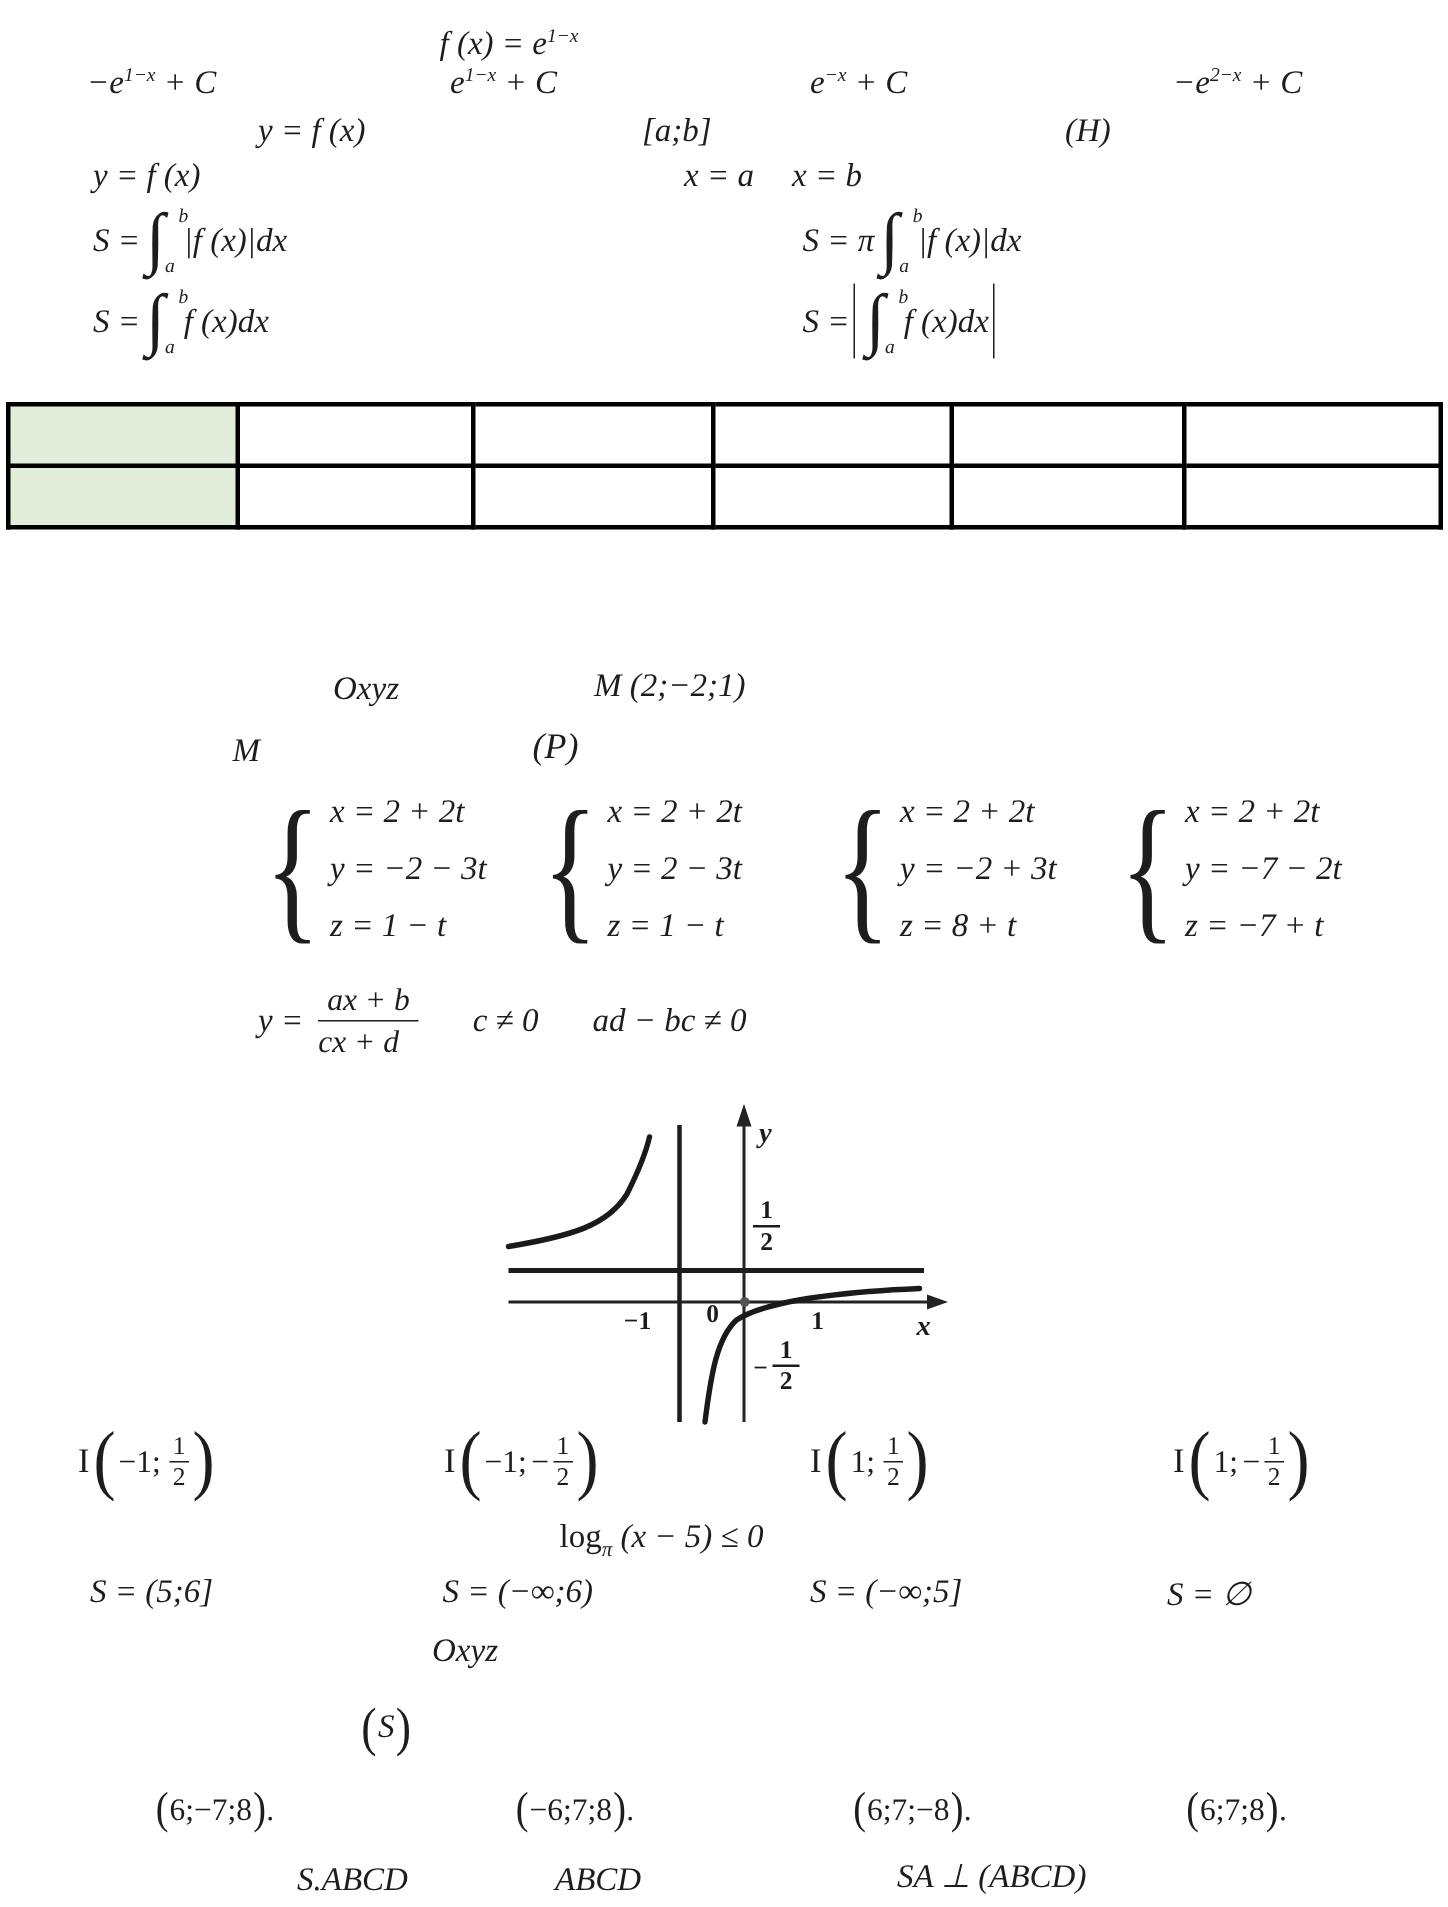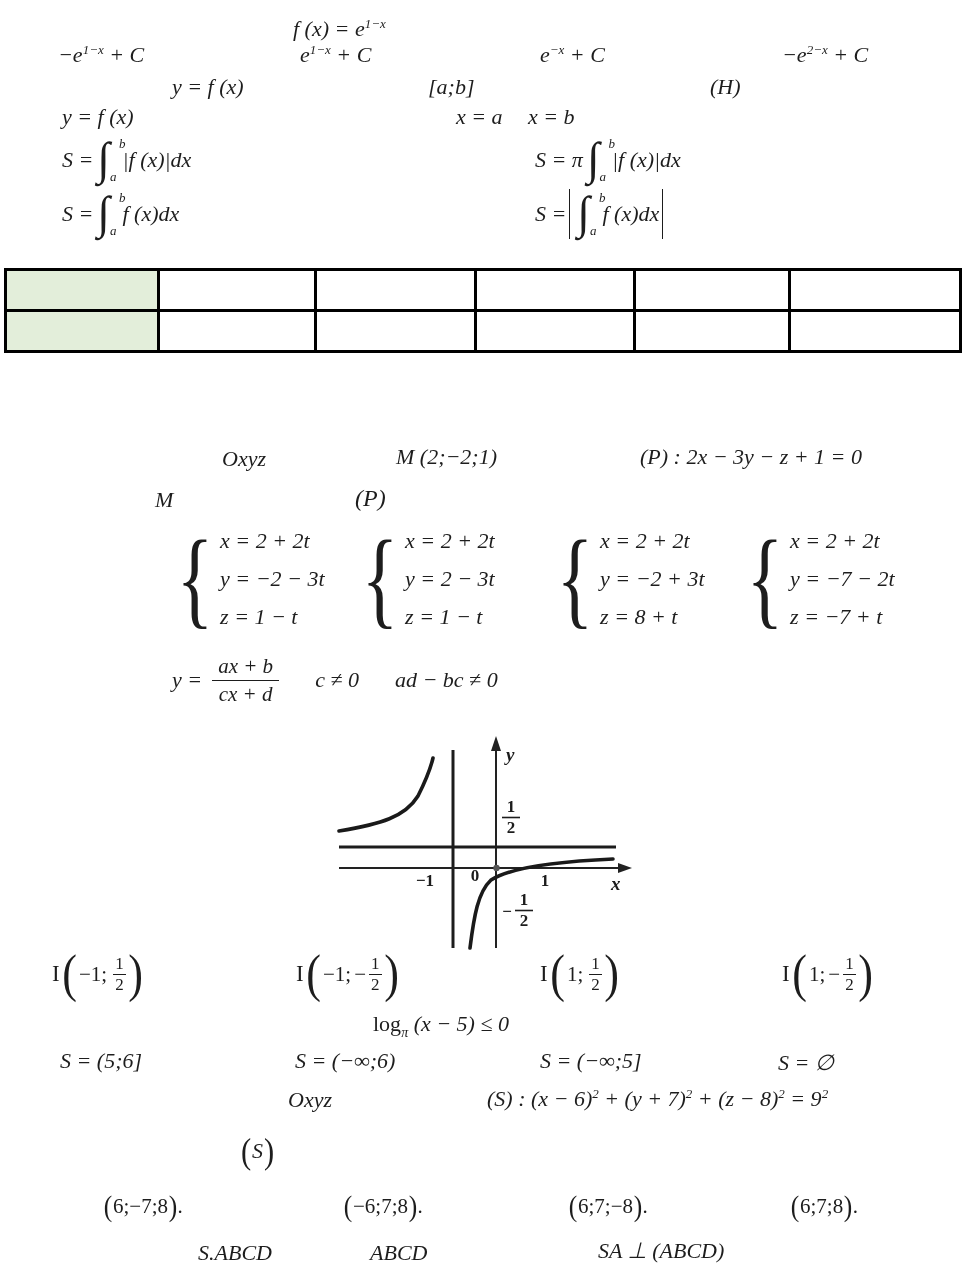--- a/index.html
+++ b/index.html
@@ -18,21 +18,21 @@
   .ib{transform:translateX(8px);}
   .ia{transform:translateX(-1px);}
   .vbar{display:inline-block;width:0;height:50px;border-left:1.7px solid #1d1d1d;margin:0 3px;}
   
   .cases{display:flex;align-items:center;}
   .brace{font-size:96px;line-height:96px;font-style:normal;font-weight:200;transform:scaleX(0.8) scaleY(1.12);margin-right:2px;}
   .clines{display:flex;flex-direction:column;}
   .cline{height:38px;display:flex;align-items:center;font-size:22px;}
   
   .rat{display:flex;align-items:center;font-size:22px;}
-  .bfrac{display:inline-flex;flex-direction:column;align-items:center;font-size:21px;line-height:1.25;margin-left:10px;}
+  .bfrac{display:inline-flex;flex-direction:column;align-items:flex-start;font-size:21px;line-height:1.25;margin-left:10px;}
   .bfrac .num{border-bottom:1.6px solid #1d1d1d;padding:0 6px;}
   .cond{margin-left:36px;}
   
   .iopt{display:flex;align-items:center;height:56px;font-size:21px;}
   .lbl{font-style:normal;font-size:23px;margin-right:1px;}
   .bp{font-size:52px;font-weight:200;font-style:normal;line-height:1;transform:scaleX(0.85);}
   .bp.md{font-size:36px;}
   .bp.smp{font-size:30px;}
   .inner{display:flex;align-items:center;gap:3px;font-style:normal;padding:0 1px;}
   .sfrac{display:inline-flex;flex-direction:column;align-items:center;font-size:17px;line-height:1.12;font-style:normal;}
@@ -124,21 +124,20 @@
       <td></td>
       <td></td>
       <td></td>
       <td></td>
     </tr>
   </tbody>
     </table>
 
   <div class="pos mf" style="left:222px;top:446px">Oxyz</div>
   <div class="pos mf" style="left:396px;top:444px">M (2;−2;1)</div>
-  <div class="pos mf" style="left:640px;top:444px">(P) : 2x − 3y − z + 1 = 0</div>
   <div class="pos mf" style="left:155px;top:487px">M</div>
   <div class="pos mf" style="left:355px;top:484px;font-size:24px">(P)</div>
 
   <div class="pos cases" style="left:172px;top:522px">
     <span class="brace">{</span>
     <span class="clines">
       <span class="cline">x = 2 + 2t</span>
       <span class="cline">y = −2 − 3t</span>
       <span class="cline">z = 1 − t</span>
     </span>
@@ -266,23 +265,20 @@
 
   <div class="pos mf" style="left:373px;top:1011px">
     <span class="lg">log</span><sub class="lsub">π</sub><span> (x − 5) ≤ 0</span>
   </div>
   <div class="pos mf" style="left:60px;top:1048px">S = (5;6]</div>
   <div class="pos mf" style="left:295px;top:1048px">S = (−∞;6)</div>
   <div class="pos mf" style="left:540px;top:1048px">S = (−∞;5]</div>
   <div class="pos mf" style="left:778px;top:1050px">S = ∅</div>
 
   <div class="pos mf" style="left:288px;top:1087px">Oxyz</div>
-  <div class="pos mf" style="left:487px;top:1086px">
-    <span>(S) : </span><span>(x − 6)</span><sup class="sp">2</sup><span> + (y + 7)</span><sup class="sp">2</sup><span> + (z − 8)</span><sup class="sp">2</sup><span> = 9</span><sup class="sp">2</sup>
-  </div>
   <div class="pos iopt" style="left:240px;top:1130px;height:42px">
     <span class="bp md">(</span>
       <span style="font-size:22px">S</span>
       <span class="bp md">)</span>
   </div>
 
   <div class="pos coord" style="left:103px;top:1188px">
     <span class="bp smp">(</span>
       <span class="ctext">6;−7;8</span>
       <span class="bp smp">)</span>

